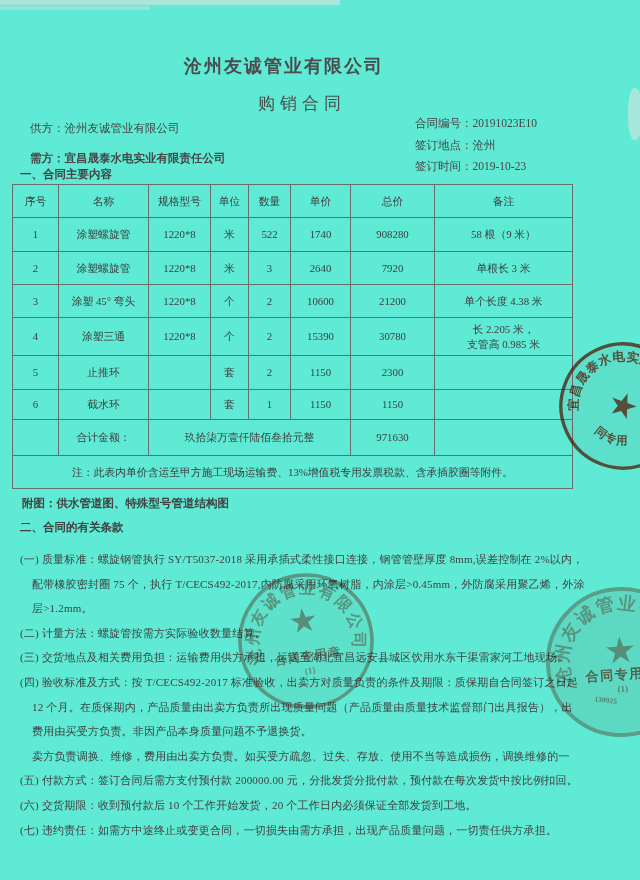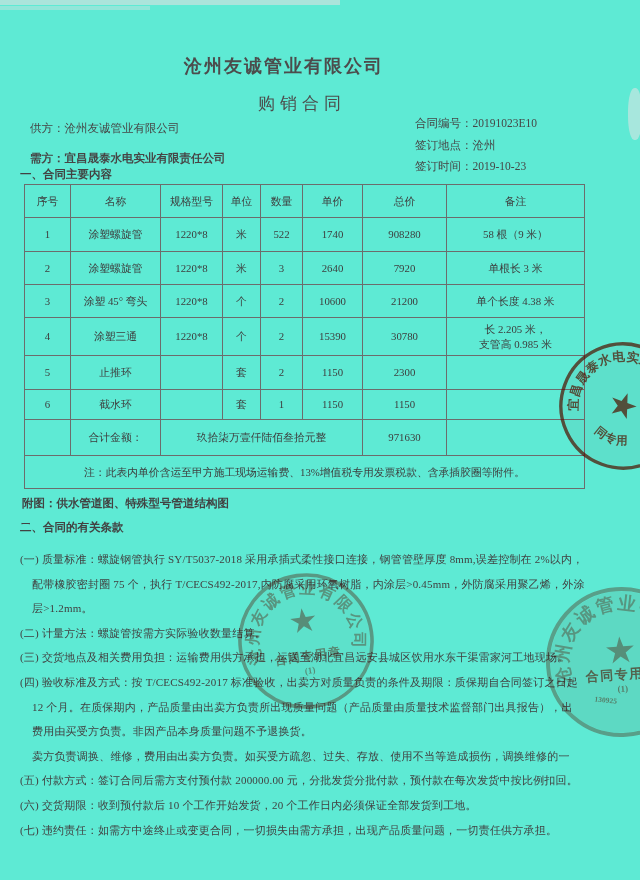--- a/index.html
+++ b/index.html
@@ -10,21 +10,21 @@
   .title{position:absolute;top:54px;left:0;width:568px;text-align:center;
          font-size:18px;font-weight:600;letter-spacing:2px;color:#4c4c4c;}
   .subtitle{position:absolute;top:92px;left:0;width:604px;text-align:center;
          font-size:17px;font-weight:400;letter-spacing:5px;color:#4c4c4c;}
   .meta{position:absolute;font-size:11.5px;color:#464646;white-space:nowrap;}
   .m-sup{top:121px;left:30px;}
   .m-buy{top:151px;left:30px;font-weight:bold;}
   .m-right{top:113px;left:415px;line-height:21.5px;}
   .sec{position:absolute;font-size:11.5px;color:#424242;white-space:nowrap;font-weight:bold;}
   .sec1{top:167px;left:20px;}
-  table.items{position:absolute;top:184px;left:24px;width:560px;border-collapse:collapse;
+  table.items{position:absolute;top:184px;left:12px;width:560px;border-collapse:collapse;
         table-layout:fixed;font-size:10.8px;color:#3d3d3d;padding-left:24px;}
   table.items td,table.items th{border:1px solid #6c6c6c;text-align:center;vertical-align:middle;
         font-weight:normal;padding:0 2px;white-space:pre-line;line-height:1.35;}
   td.left{text-align:left;padding-left:6px;white-space:nowrap;}
   .attach{top:496px;left:22px;}
   .sec2{top:520px;left:20px;}
   .terms{position:absolute;top:547px;left:20px;width:610px;font-size:11px;
          color:#414141;letter-spacing:.2px;}
   .term-line{height:24.6px;line-height:24.6px;white-space:nowrap;overflow:visible;}
   .term-line.ind{padding-left:12px;}

